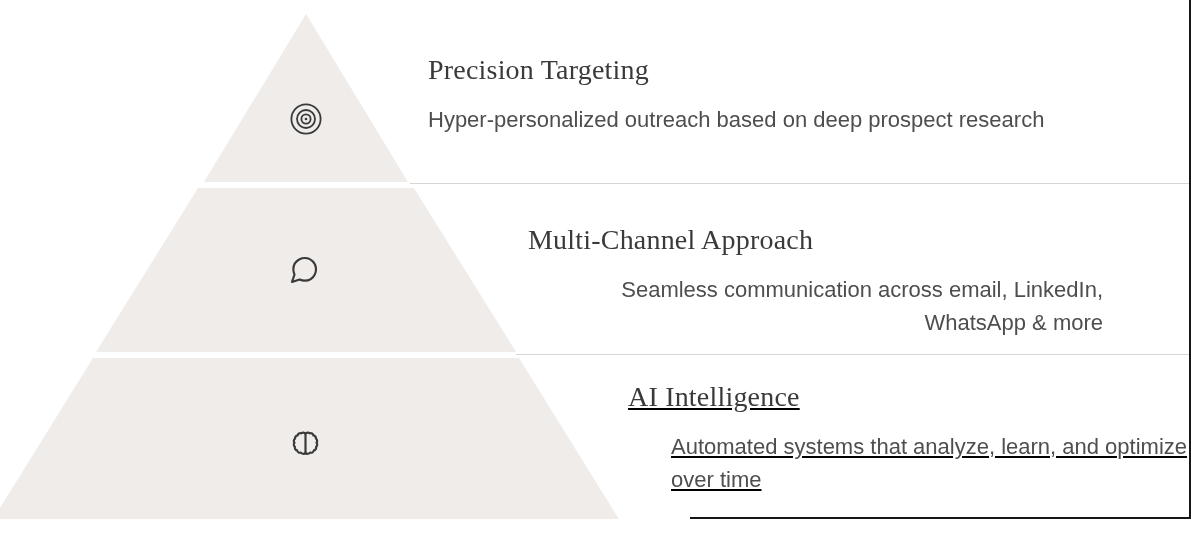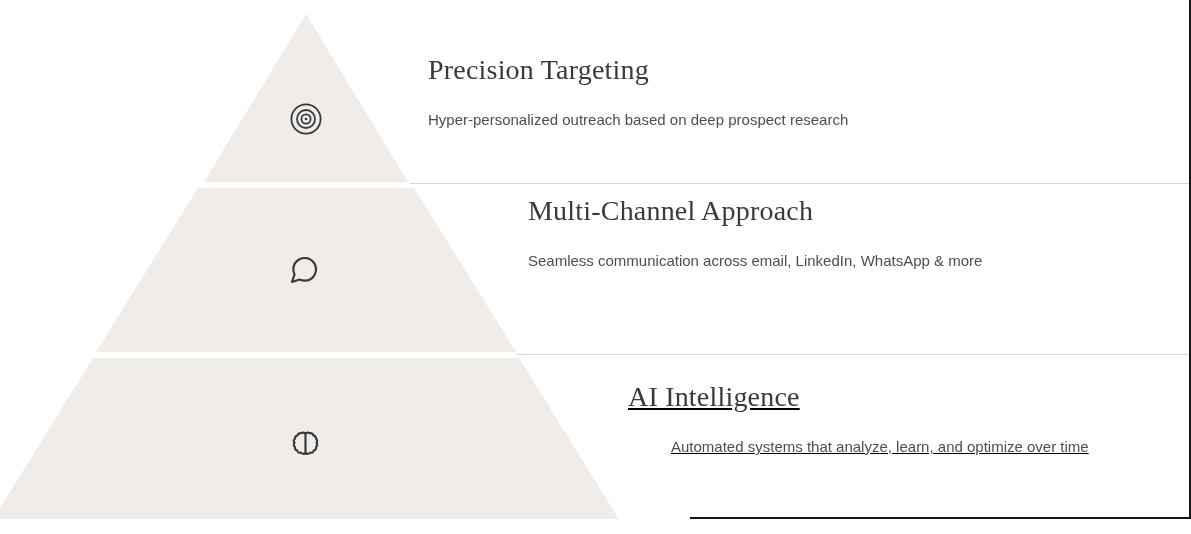--- a/index.html
+++ b/index.html
@@ -35,39 +35,39 @@
   
   .icon { position: absolute; width: 34px; height: 34px; }
   .icon svg { display: block; width: 100%; height: 100%; }
   .i1 { left: 289px; top: 102px; }
   .i2 { left: 288px; top: 254px; width: 32px; height: 32px; }
   .i3 { left: 289px; top: 427px; width: 33px; height: 33px; }
 
   
   .tier-text { position: absolute; }
   .t1 { left: 428px; top: 51px; }
-  .t2 { left: 528px; top: 192px; }
+  .t2 { left: 528px; top: 221px; }
   .t3 { left: 628px; top: 378px; text-decoration: underline; }
   .tier-text h2 {
     margin: 0;
     font-family: "Liberation Serif", "DejaVu Serif", serif;
     font-weight: 400;
     font-size: 28px;
     line-height: 38px;
     color: #3a3a3a;
     letter-spacing: 0.2px;
   }
   .tier-text p {
     margin: 14px 0 0 0;
-    font-size: 15px;
+    font-size: 22px;
     line-height: 33px;
     color: #4e4e4e;
   }
   .t1 p { max-width: 700px; }
-  .t2 p { max-width: 575px; }
+  .t2 p { max-width: 575px; text-align: right; }
   .t3 p { max-width: 535px; margin-left: 43px; }
 
   
   .frame-right {
     position: absolute; top: 0; right: 0; width: 2px; height: 534px;
     background: #161616;
   }
   .frame-bottom {
     position: absolute; left: 690px; right: 0; bottom: 0; height: 2px;
     background: #161616;

